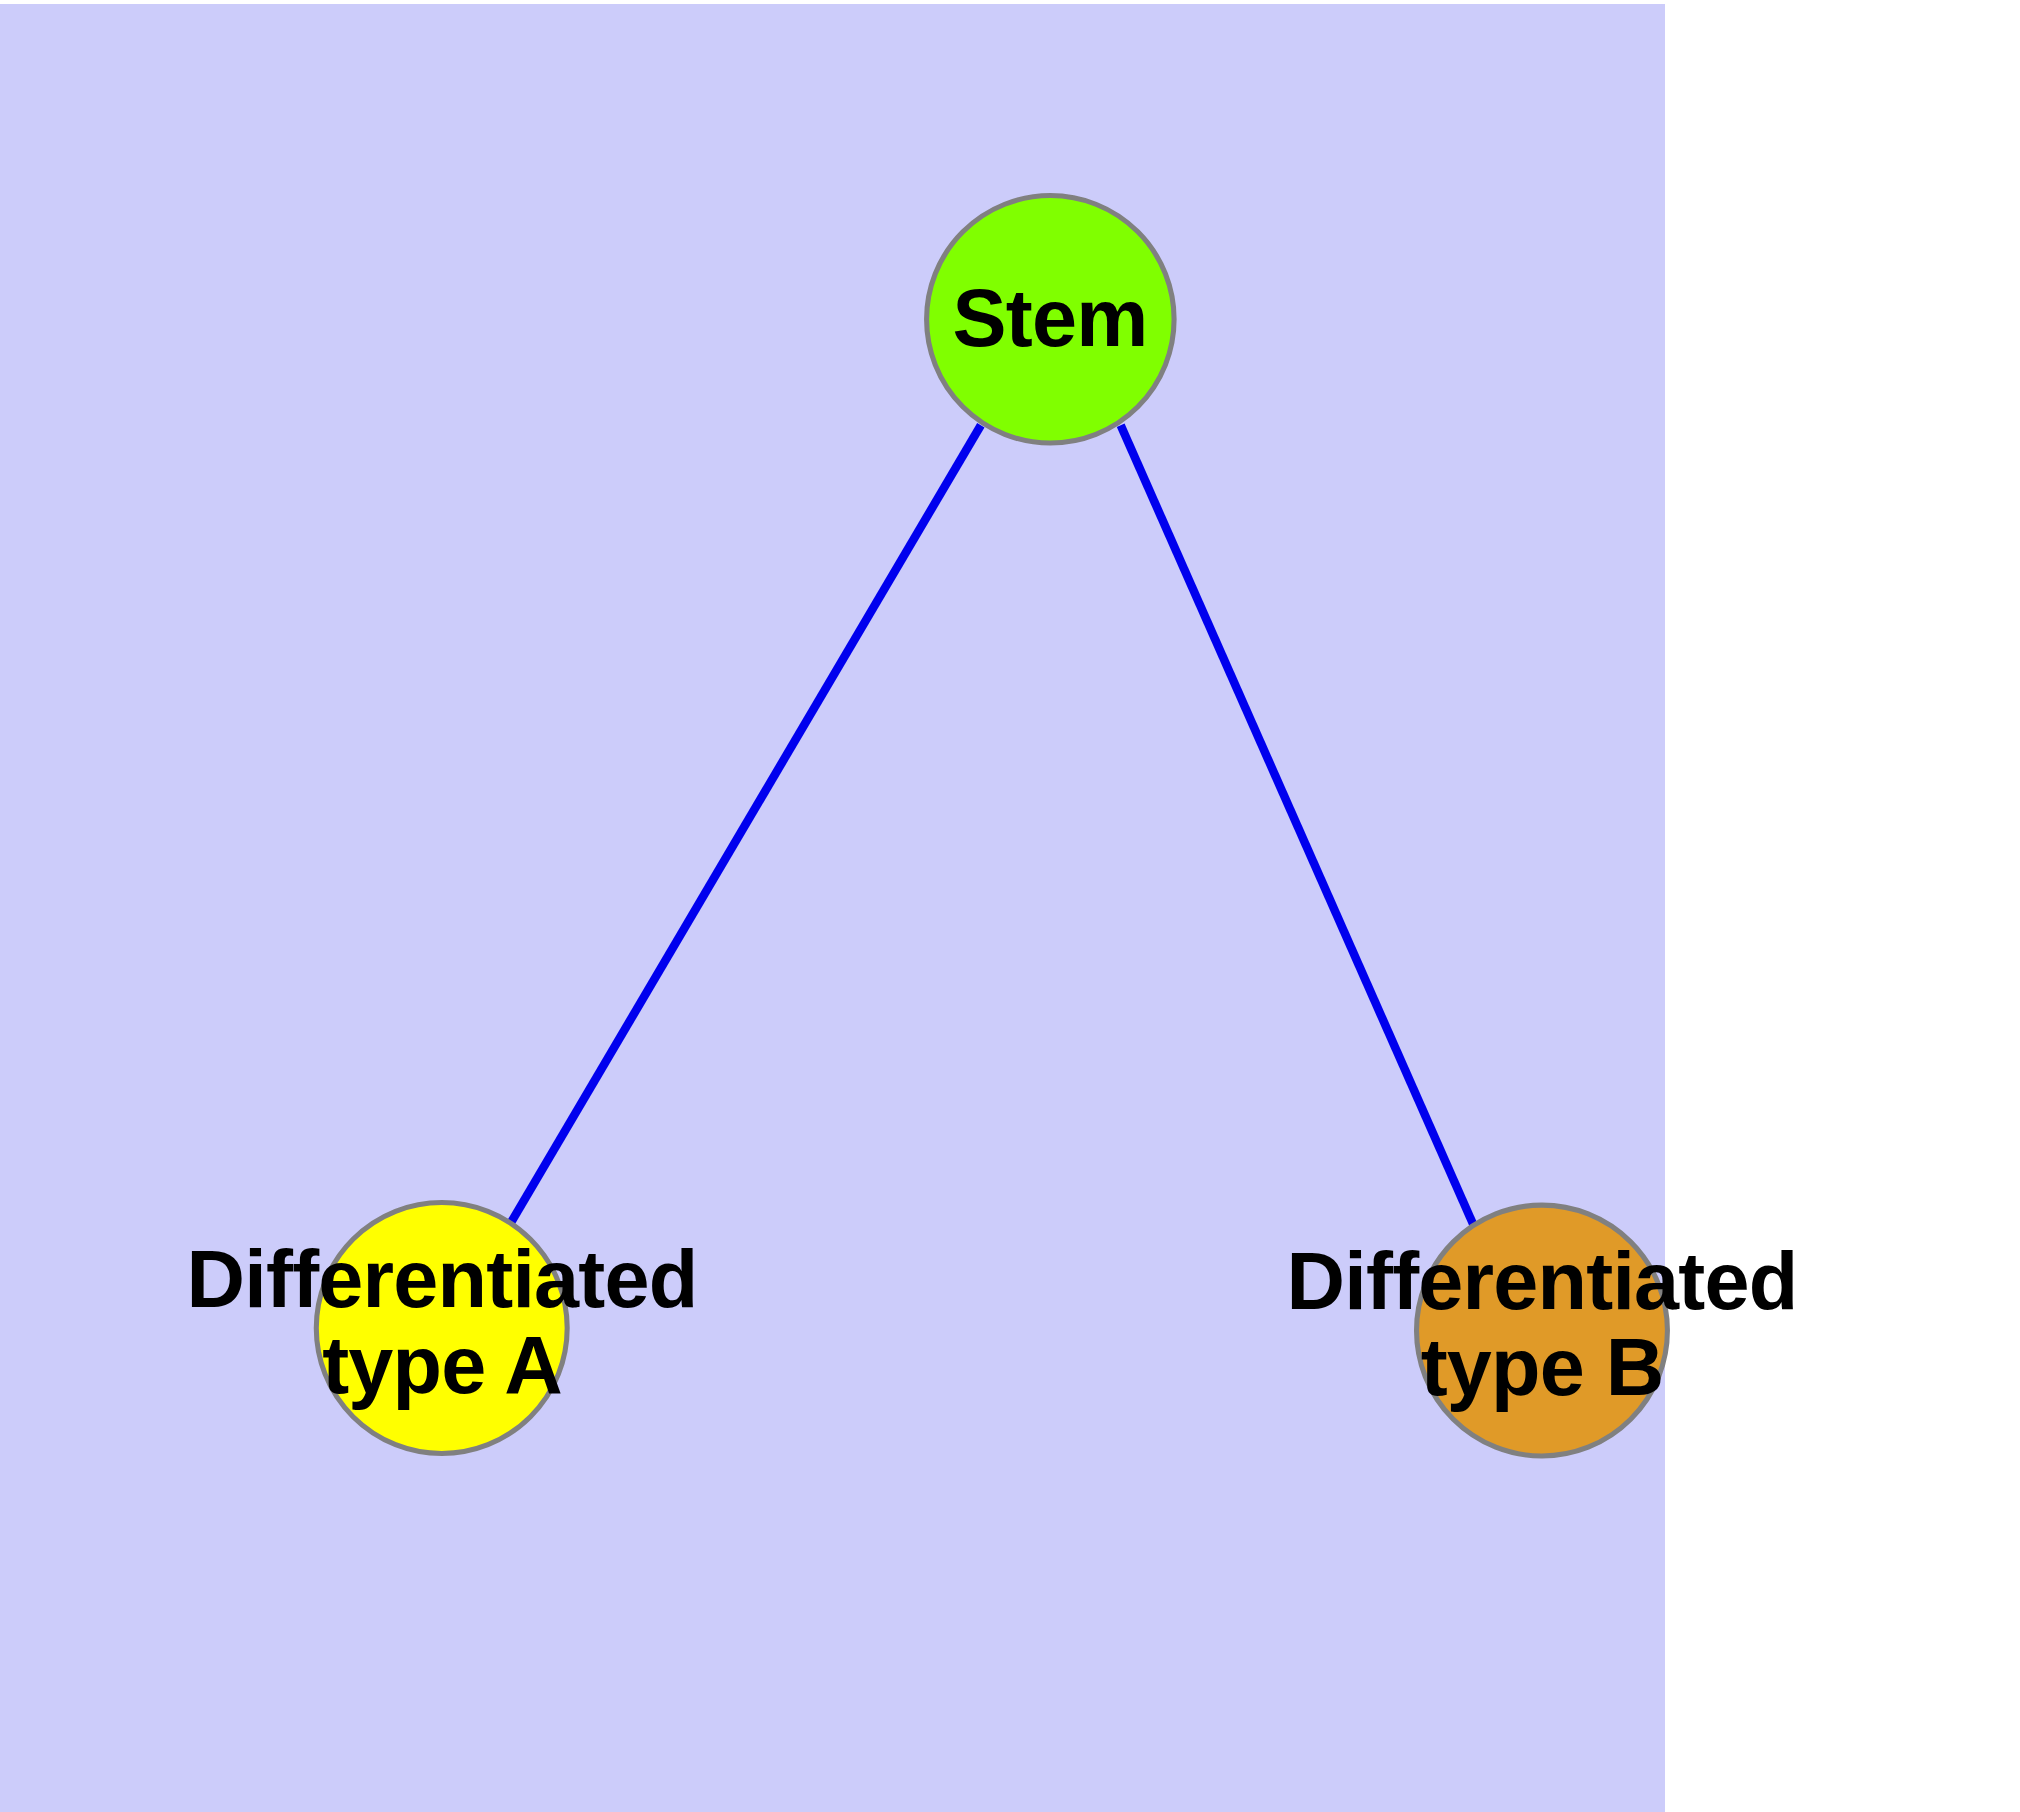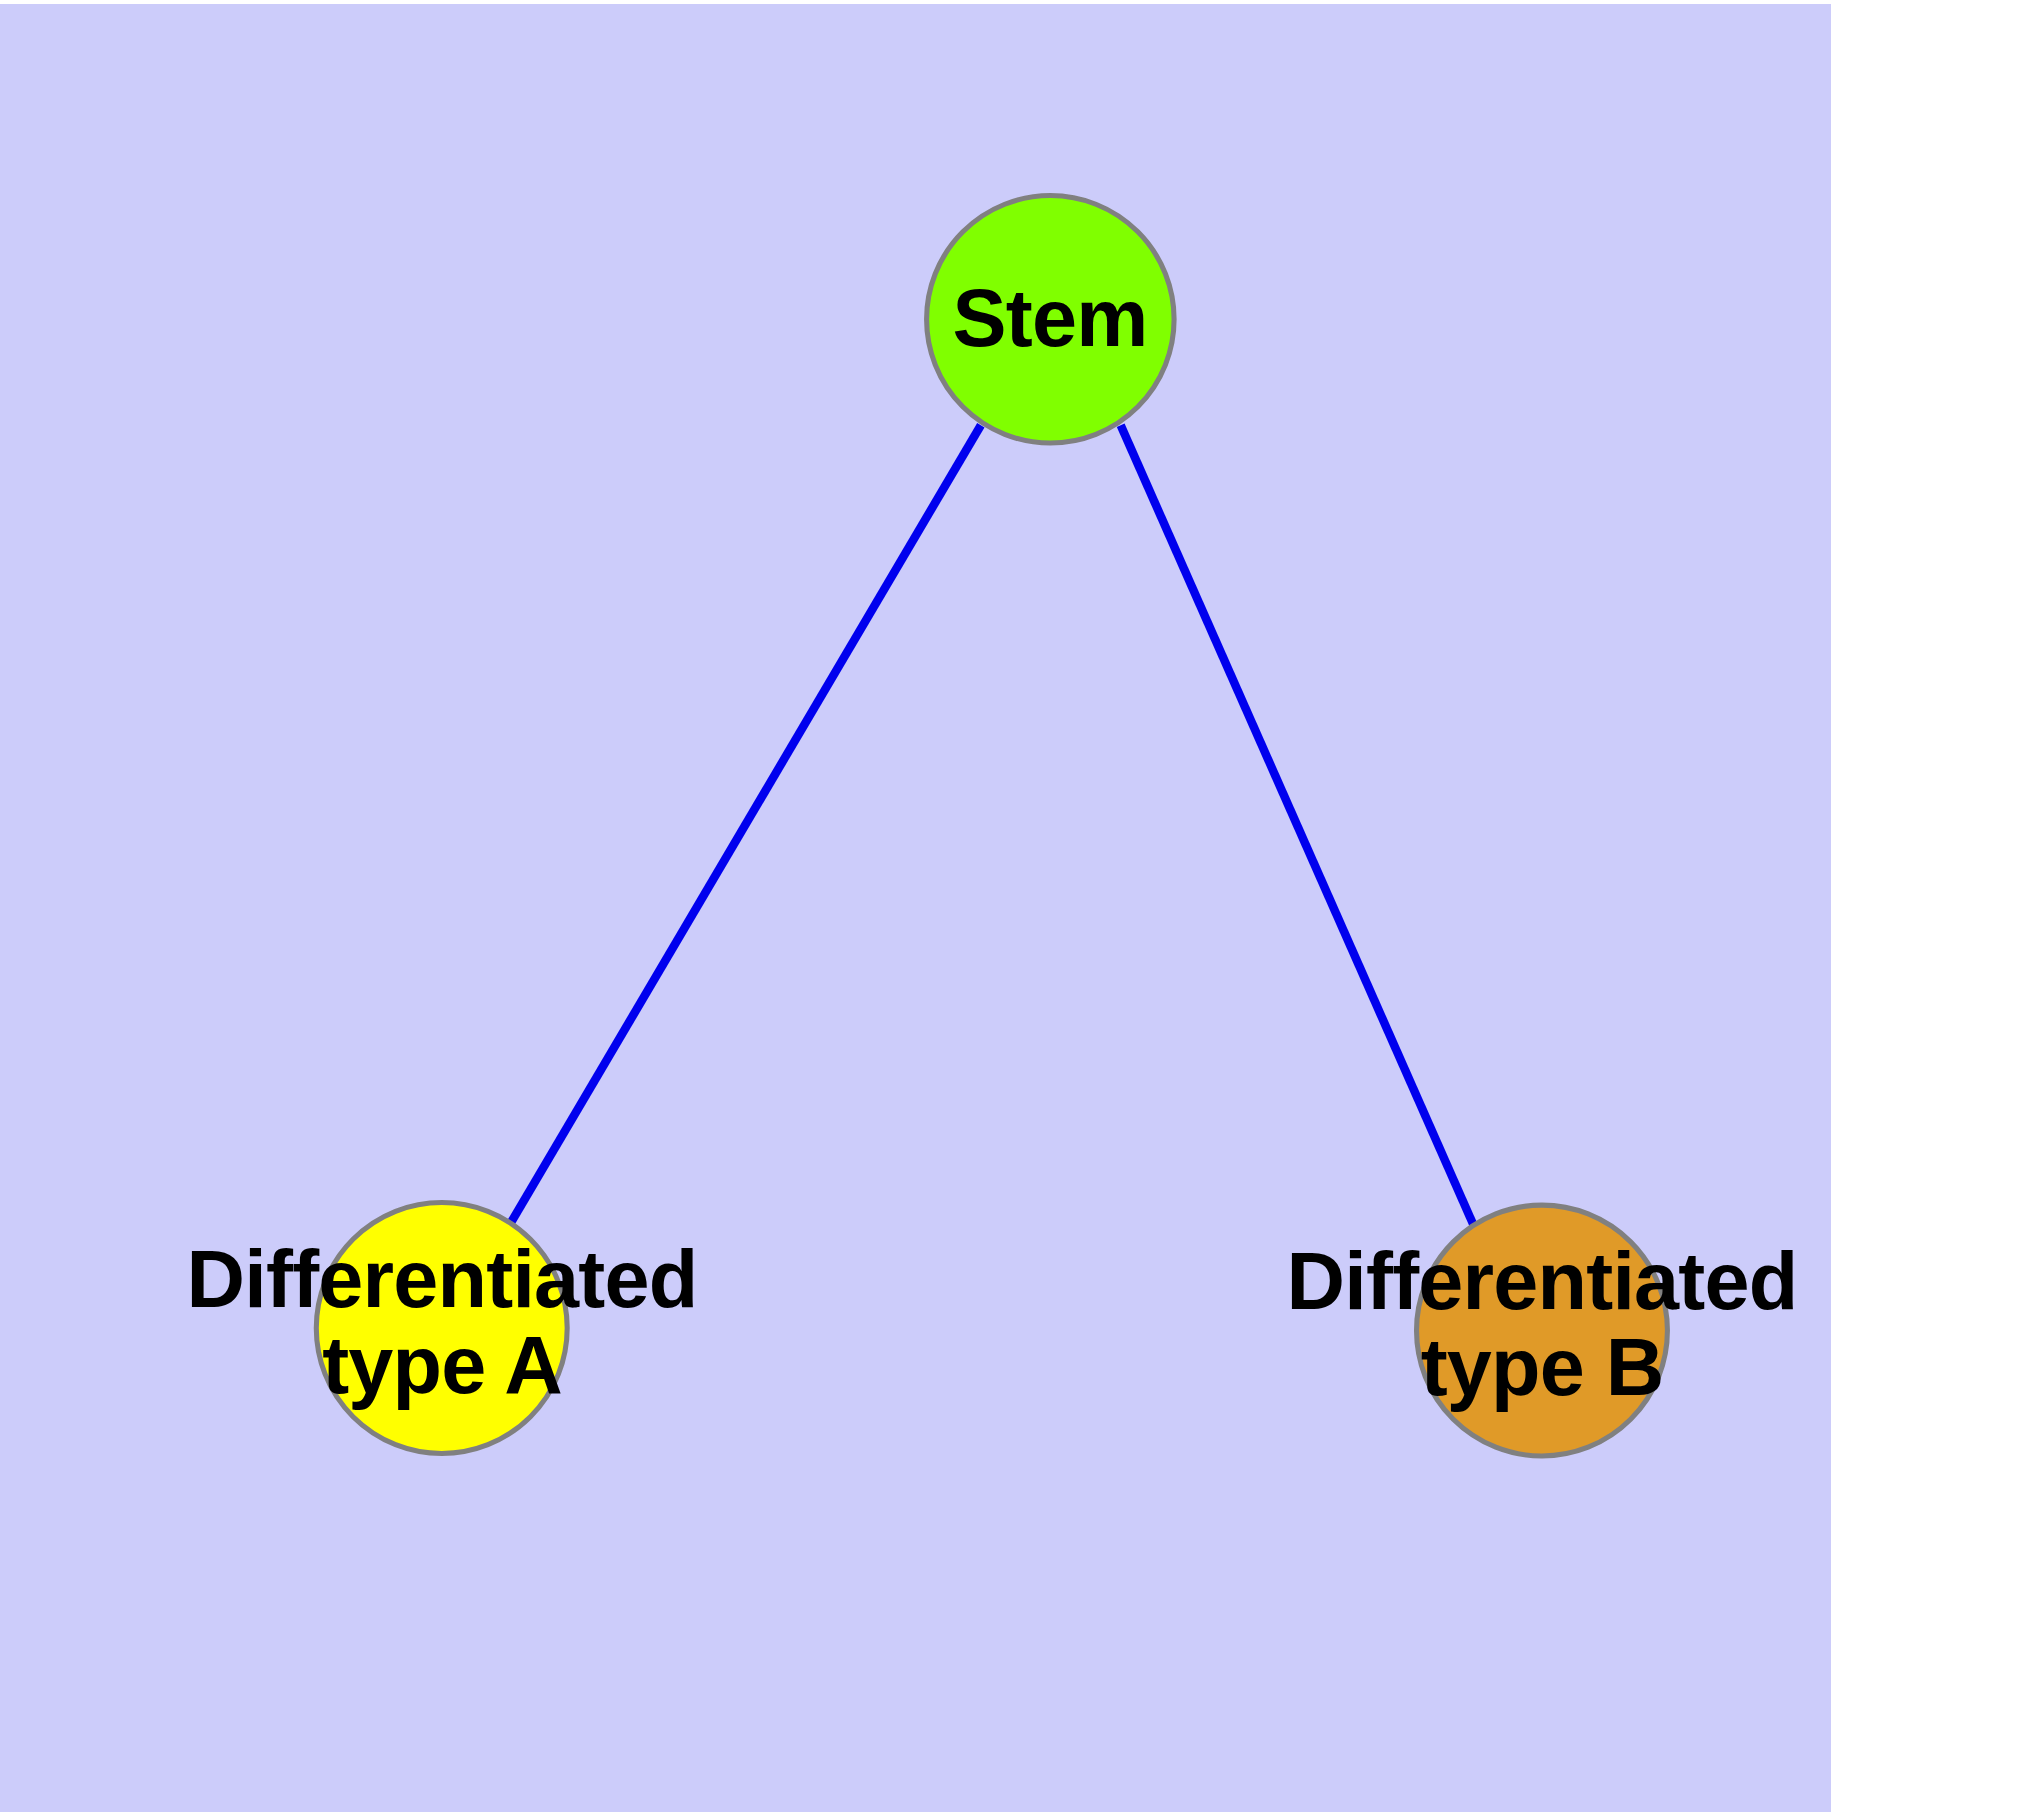--- a/index.html
+++ b/index.html
@@ -13,21 +13,21 @@
     width: 2021px;
     height: 1812px;
     background: #ffffff;
     overflow: hidden;
     font-family: "Liberation Sans", "DejaVu Sans", sans-serif;
   }
   #plot-area {
     position: absolute;
     left: 0;
     top: 4.2px;
-    width: 1831px;
+    width: 1665px;
     height: 1808px;
     background: #ccccfa;
   }
   #graph-svg {
     position: absolute;
     left: 0;
     top: 0;
     width: 2021px;
     height: 1808px;
   }

